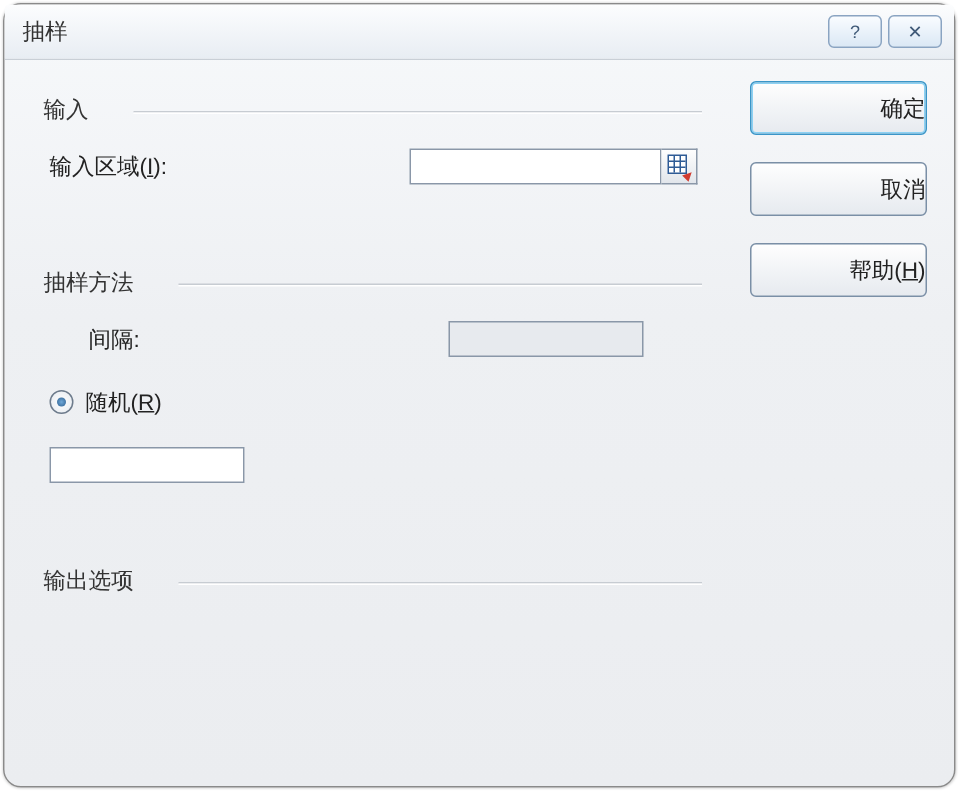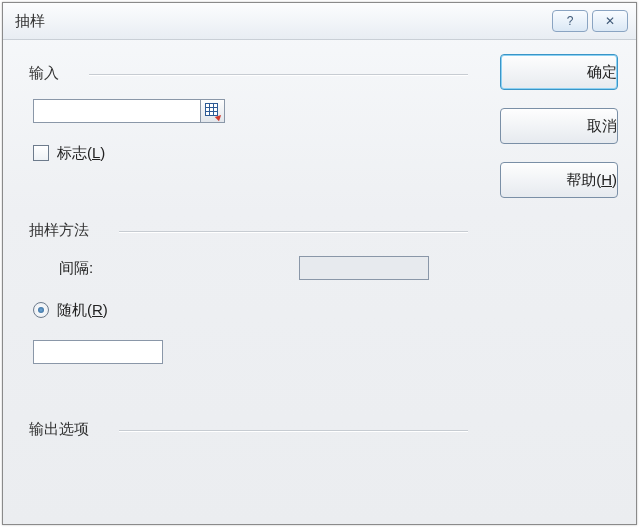--- a/index.html
+++ b/index.html
@@ -12,21 +12,21 @@
     color: #222;
     background: #fff;
   }
   .dialog {
     box-sizing: border-box;
     width: 635px;
     height: 523px;
     margin: 2px;
     border: 1px solid #8a8a8a;
     background: linear-gradient(#f7f9fb, #eef0f3 40%, #ebedf0);
-    border-radius: 0;
+    border-radius: 12px;
     box-shadow: 0 0 2px rgba(0,0,0,.25);
     position: relative;
   }
   .titlebar {
     height: 36px;
     background: linear-gradient(#fcfdfe, #e8edf3);
     border-bottom: 1px solid #c9cfd6;
     display: flex;
     align-items: center;
     padding: 0 8px 0 12px;
@@ -215,32 +215,29 @@
 
   <div class="body">
     <div class="left-col">
 
       <div class="group">
         <div class="group-header">
           <span class="label">输入</span>
           <span class="line"></span>
         </div>
         <div class="row">
+          <span class="lbl">
+            <span>输入区域(</span>
+              <span class="ul">I</span>
+              <span>):</span>
+          </span>
           <span class="input-wrap">
             <input class="text" style="width: 168px;" value="">
             <span class="range-btn">
               <span class="range-icon"></span>
-            </span>
-          </span>
-        </div>
-        <div class="row">
-          <span class="lbl">
-            <span class="checkbox"></span>
-            <span>
-              <span>标志(</span><span class="ul">L</span><span>)</span>
             </span>
           </span>
         </div>
       </div>
 
       <div class="group">
         <div class="group-header">
           <span class="label">抽样方法</span>
           <span class="line"></span>
         </div>

